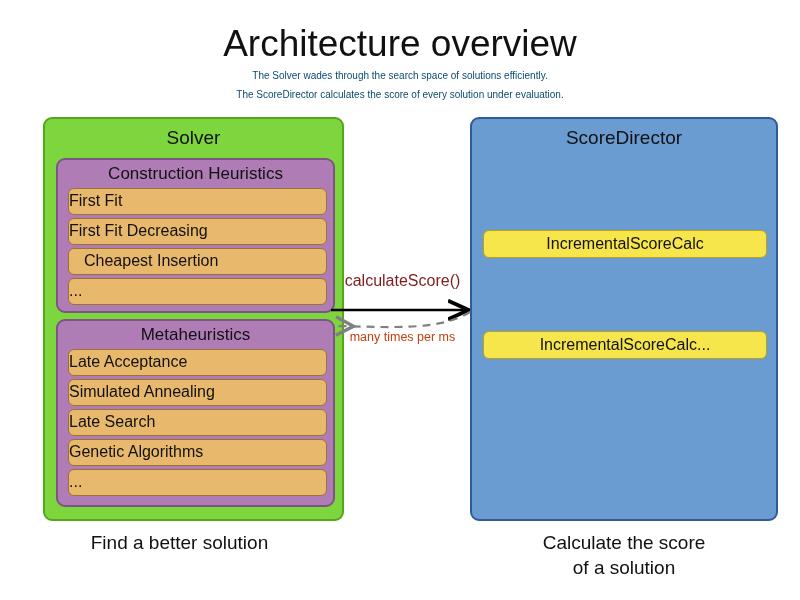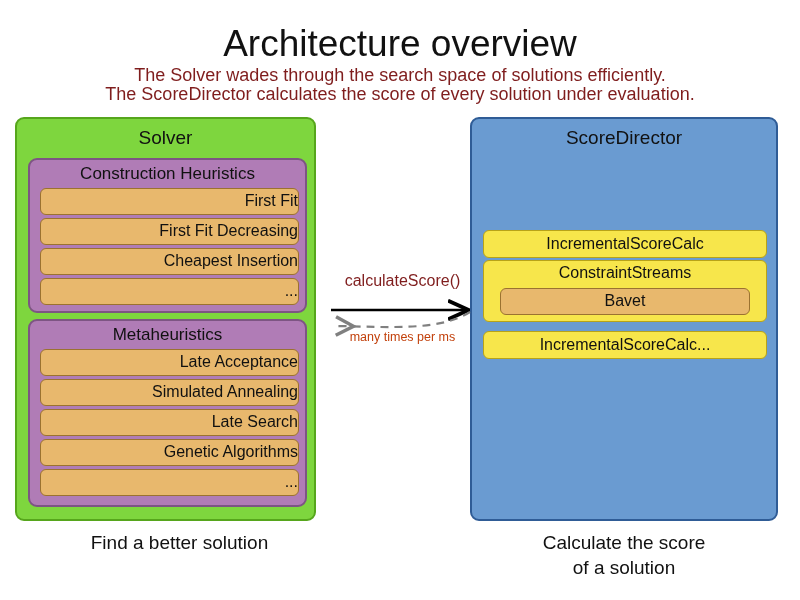--- a/index.html
+++ b/index.html
@@ -25,40 +25,40 @@
     text-align: center;
   }
   #page-title {
     font-size: 37px;
     line-height: 44px;
     font-weight: normal;
     color: #111111;
     letter-spacing: 0px;
   }
   .subtitle-line {
-    font-size: 18px;
+    font-size: 10px;
     line-height: 19px;
-    color: #7f1d1d;
+    color: #0c4a6e;
   }
 
   
   .panel {
     position: absolute;
     border-radius: 9px;
     box-sizing: border-box;
   }
   .panel-title {
     text-align: center;
     font-size: 19px;
     line-height: 22px;
     color: #111111;
   }
 
   #solver-panel {
-    left: 15px;
+    left: 43px;
     top: 117px;
     width: 301px;
     height: 404px;
     background: #7ED63E;
     border: 2px solid #56A61C;
   }
   #solver-title {
     margin-top: 8px;
   }
 
@@ -105,21 +105,21 @@
   
   .item-box {
     position: absolute;
     left: 10px;
     width: 259px;
     height: 27px;
     background: #E8B86D;
     border: 1.5px solid #9B7230;
     border-radius: 6px;
     box-sizing: border-box;
-    text-align: right;
+    text-align: left;
     font-size: 16px;
     line-height: 24px;
     color: #111111;
   }
 
   
   .yellow-box {
     position: absolute;
     left: 11px;
     width: 284px;
@@ -239,24 +239,20 @@
     <div class="item-box" style="top:118px;">Genetic Algorithms</div>
     <div class="item-box" style="top:148px;">...</div>
   </div>
 </div>
 
 <div class="panel" id="scoredirector-panel">
   <div class="panel-title" id="scoredirector-title">ScoreDirector</div>
 
   <div class="yellow-box" id="easy-score-calculator-box">IncrementalScoreCalc</div>
 
-  <div class="yellow-box" id="constraint-streams-box">
-    <span>ConstraintStreams</span>
-    <div id="bavet-box">Bavet</div>
-  </div>
 
   <div class="yellow-box" id="incremental-score-calculator-box">IncrementalScoreCalc...</div>
 </div>
 
 <svg id="arrow-layer" viewBox="0 0 800 600">
   <defs>
     <marker id="solid-head" markerWidth="9" markerHeight="9" refX="7.5" refY="4.5" orient="auto" markerUnits="strokeWidth">
       <path d="M0,0.6 L8.6,4.5 L0,8.4" fill="none" stroke="#000000" stroke-width="1.6"></path>
     </marker>
     <marker id="dashed-head" markerWidth="10" markerHeight="10" refX="8.5" refY="5" orient="auto" markerUnits="strokeWidth">

